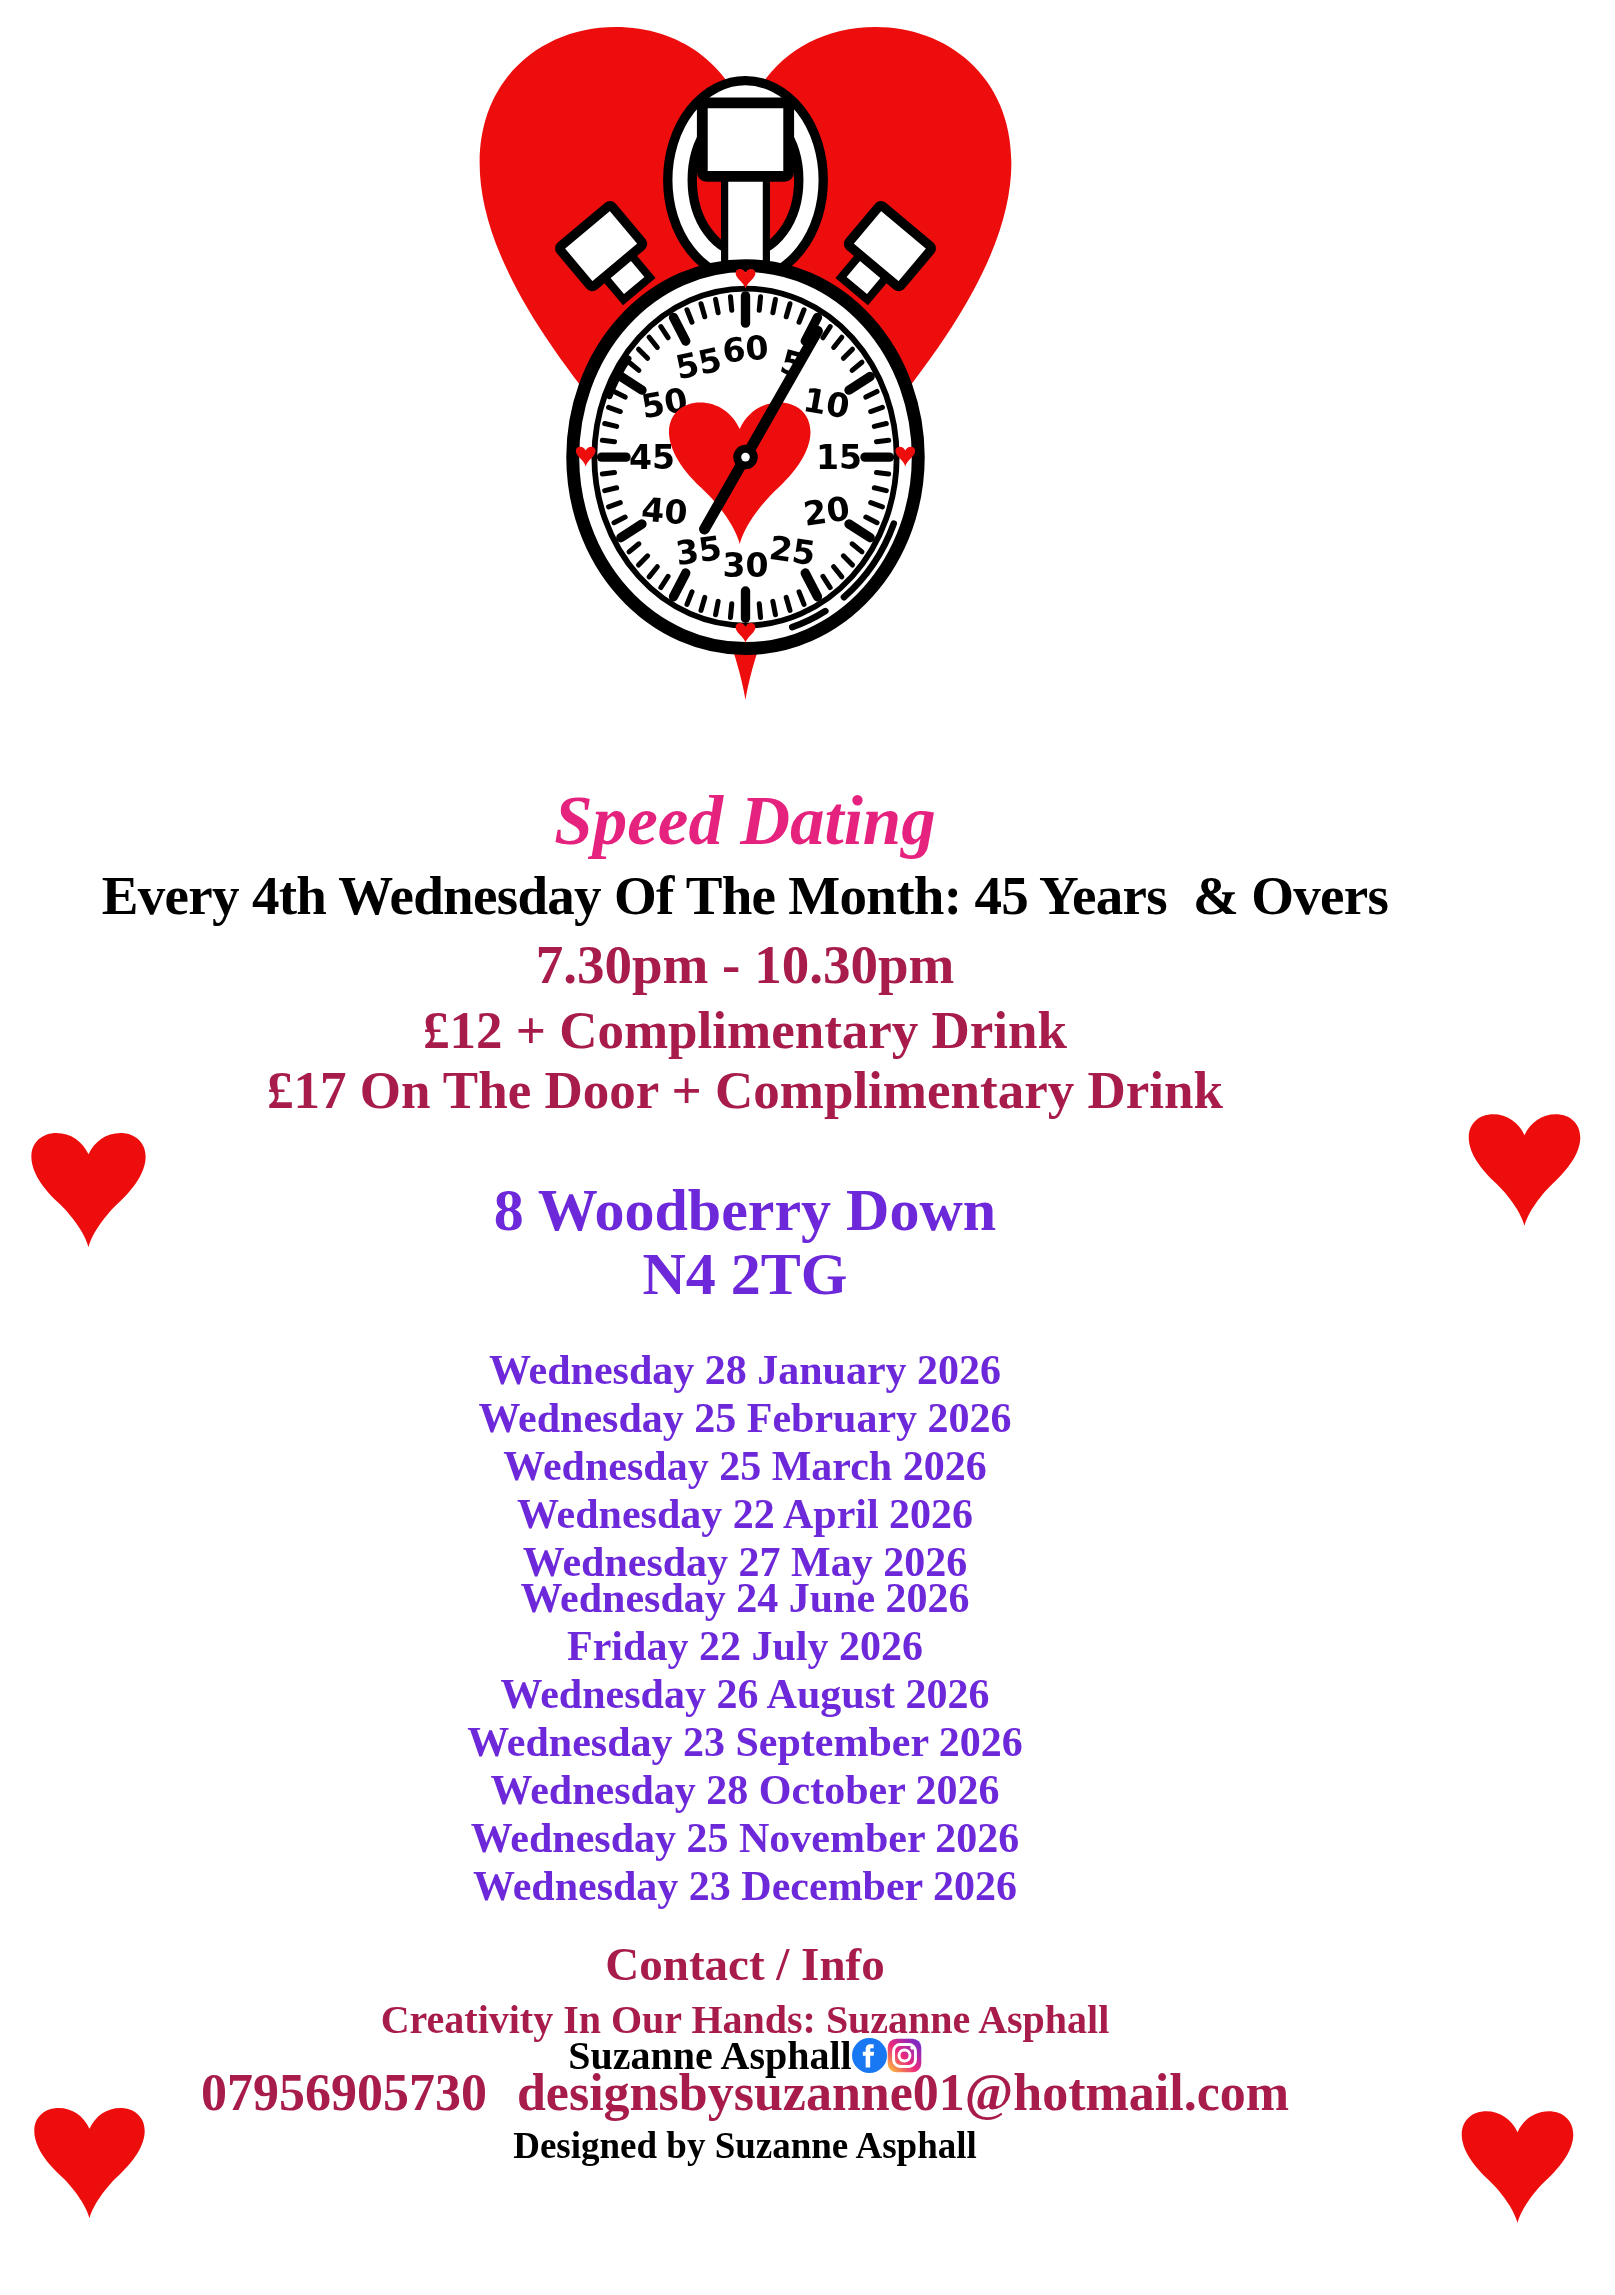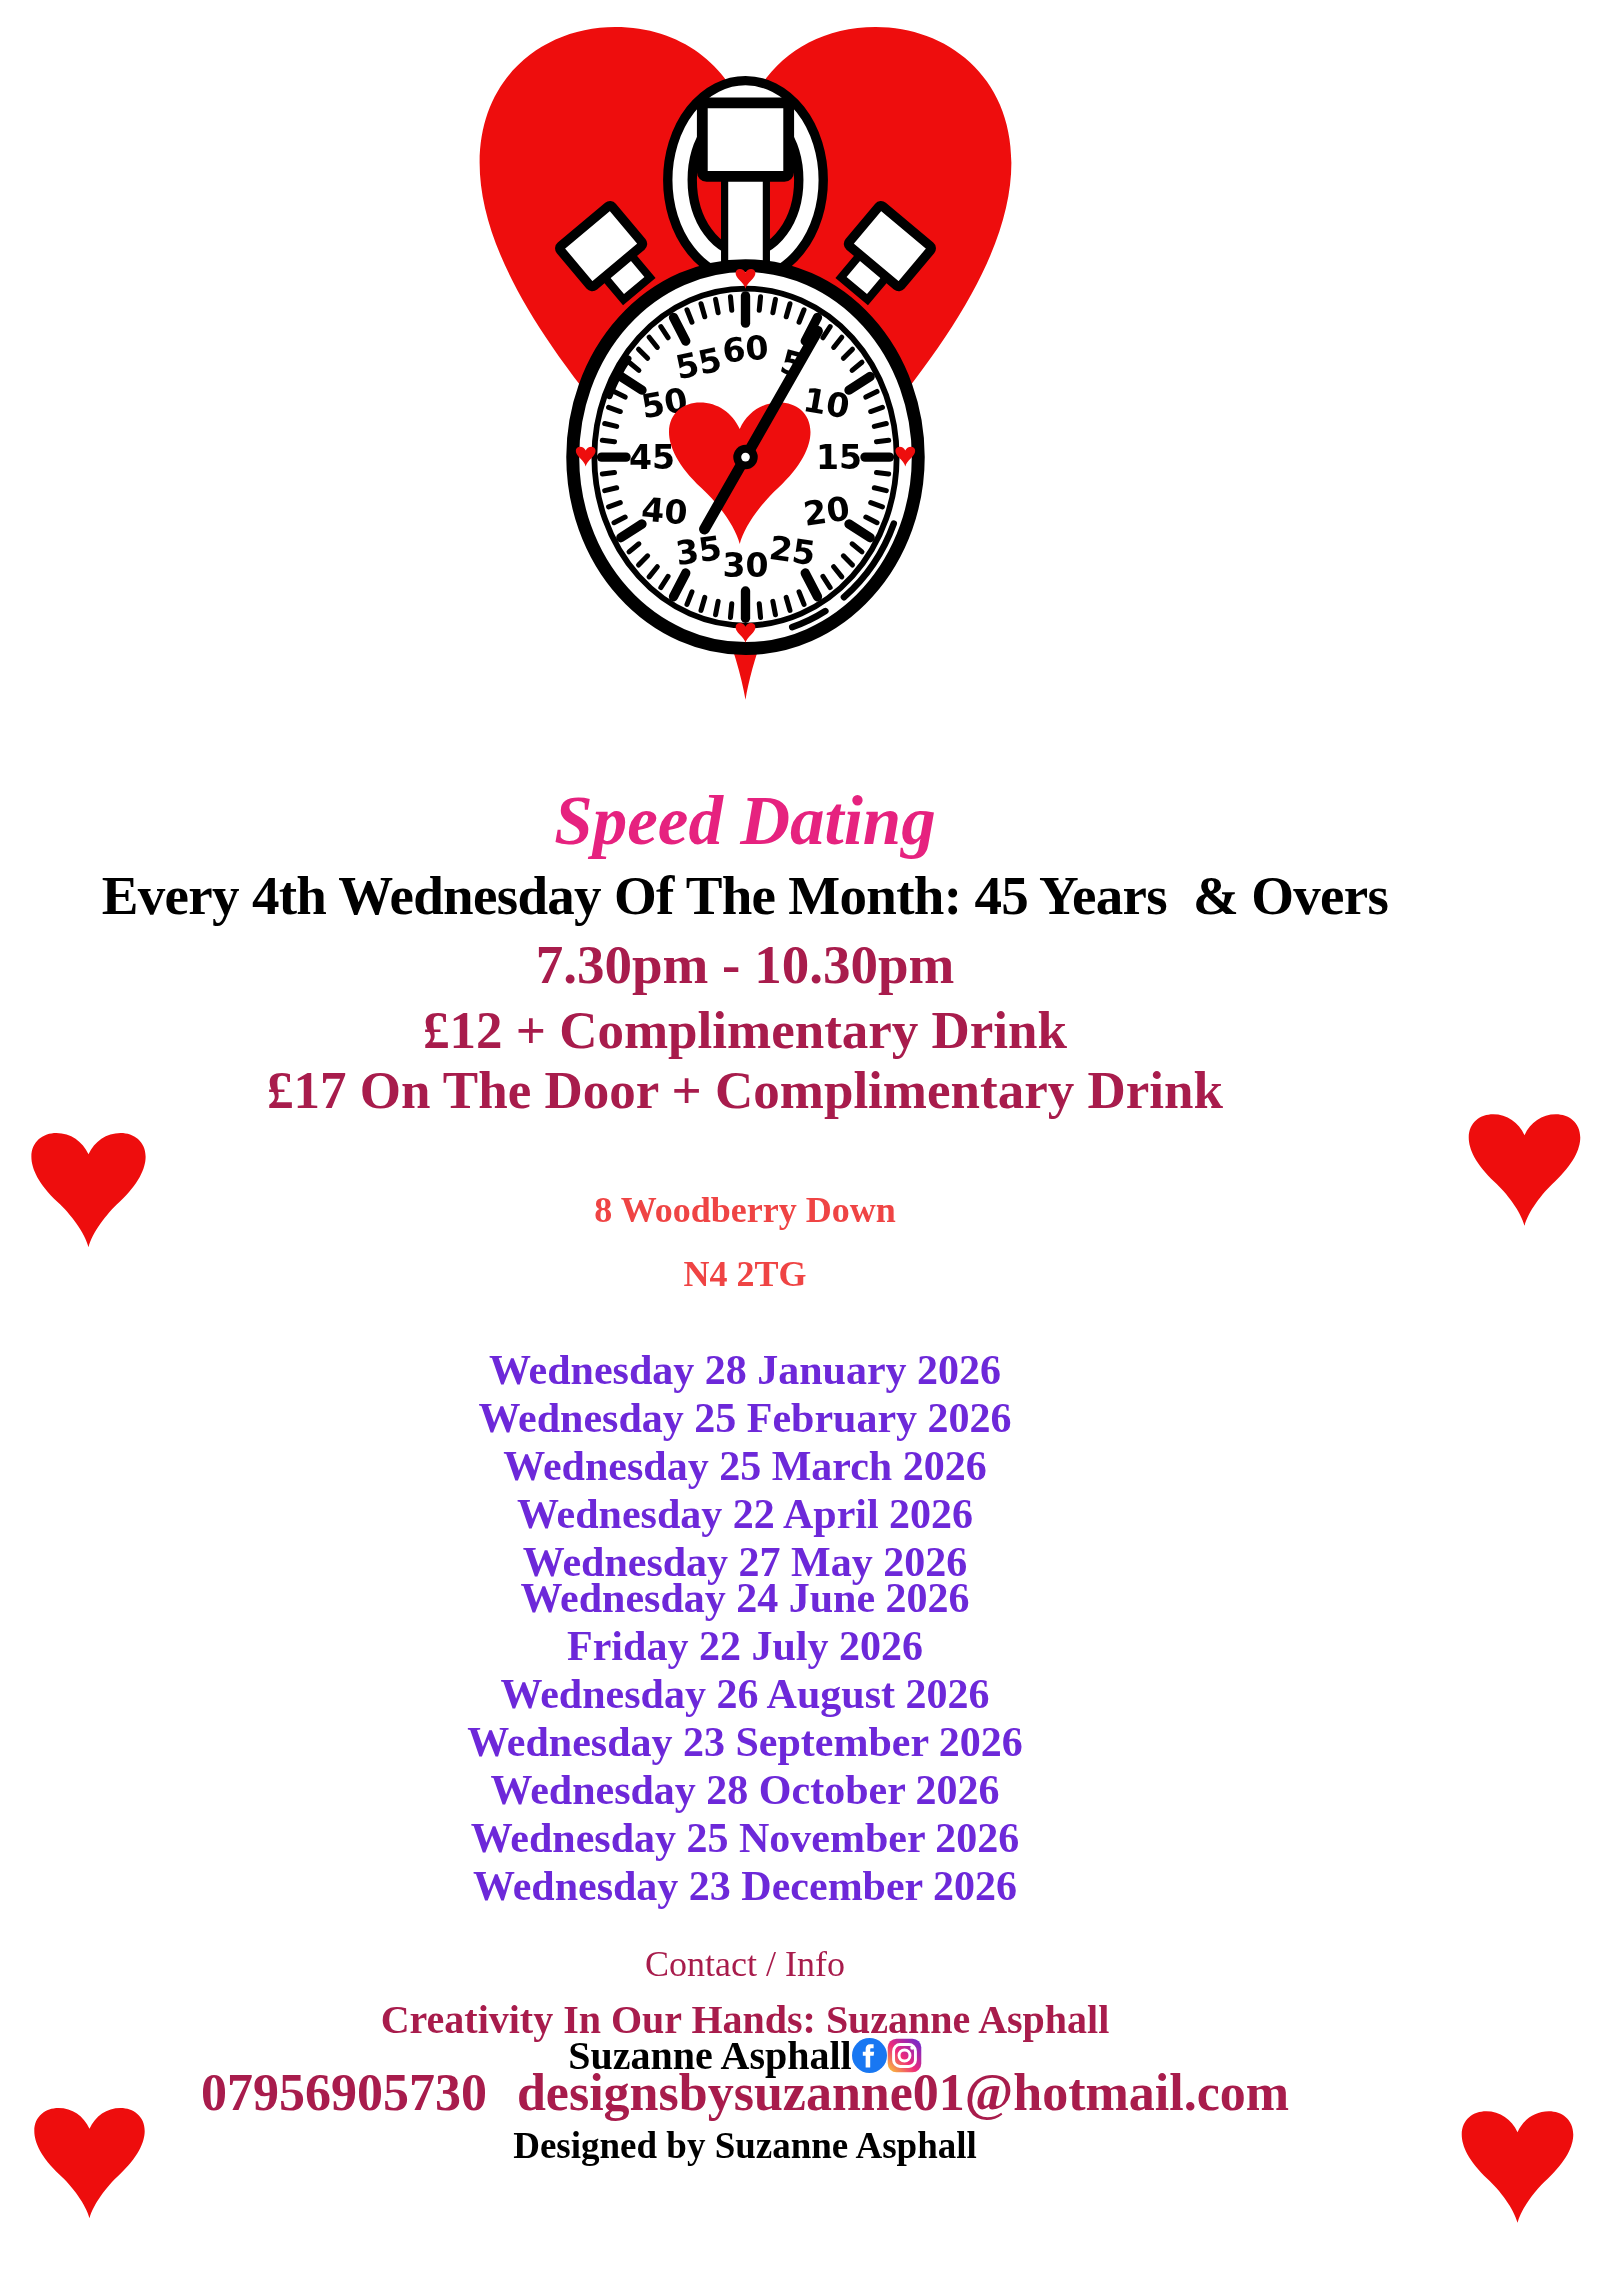--- a/index.html
+++ b/index.html
@@ -8,25 +8,25 @@
     font-family:"Liberation Serif", serif;overflow:hidden;
   }
   .content{width:1490px;text-align:center;position:relative;}
   .hero{display:block;margin:18px auto 0;}
   .line{margin:0;white-space:pre-wrap;}
   .title{font-size:69px;font-weight:bold;font-style:italic;line-height:76px;margin-top:56px;}
   .subtitle{font-size:55px;font-weight:bold;color:#000;line-height:60px;margin-top:7.2px;letter-spacing:-0.7px;}
   .time{font-size:55px;font-weight:bold;line-height:60px;margin-top:8.6px;}
   .price1{font-size:53px;font-weight:bold;line-height:59px;margin-top:5.8px;}
   .price2{font-size:53px;font-weight:bold;line-height:59px;margin-top:1.4px;}
-  .address{font-size:36px;font-weight:bold;color:#ef4444;line-height:64px;margin-top:58px;}
+  .address{font-size:60px;font-weight:bold;color:#6d28d9;line-height:64px;margin-top:58px;}
   .dates{margin-top:40px;}
   .date-line{font-size:42px;font-weight:bold;color:#6d28d9;line-height:48px;margin:0;}
   .date-line.tight{margin-top:-11.5px;}
-  .contact-heading{font-size:36px;font-weight:normal;line-height:36px;margin-top:36px;}
+  .contact-heading{font-size:47px;font-weight:bold;line-height:36px;margin-top:36px;}
   .brand{font-size:40px;font-weight:bold;line-height:36px;margin-top:19.4px;}
   .name-row{font-size:40px;font-weight:bold;color:#000;line-height:36px;margin-top:0;
     display:flex;align-items:center;justify-content:center;gap:0;}
   .phone-row{font-size:52px;font-weight:bold;line-height:37px;margin-top:0;}
   .phone-row .email{margin-left:30px;}
   .designed{font-size:37px;font-weight:bold;color:#000;line-height:37px;margin-top:16.6px;}
   .corner-heart{position:absolute;}
   .soc{display:inline-block;vertical-align:middle;}
 </style>
 </head>

